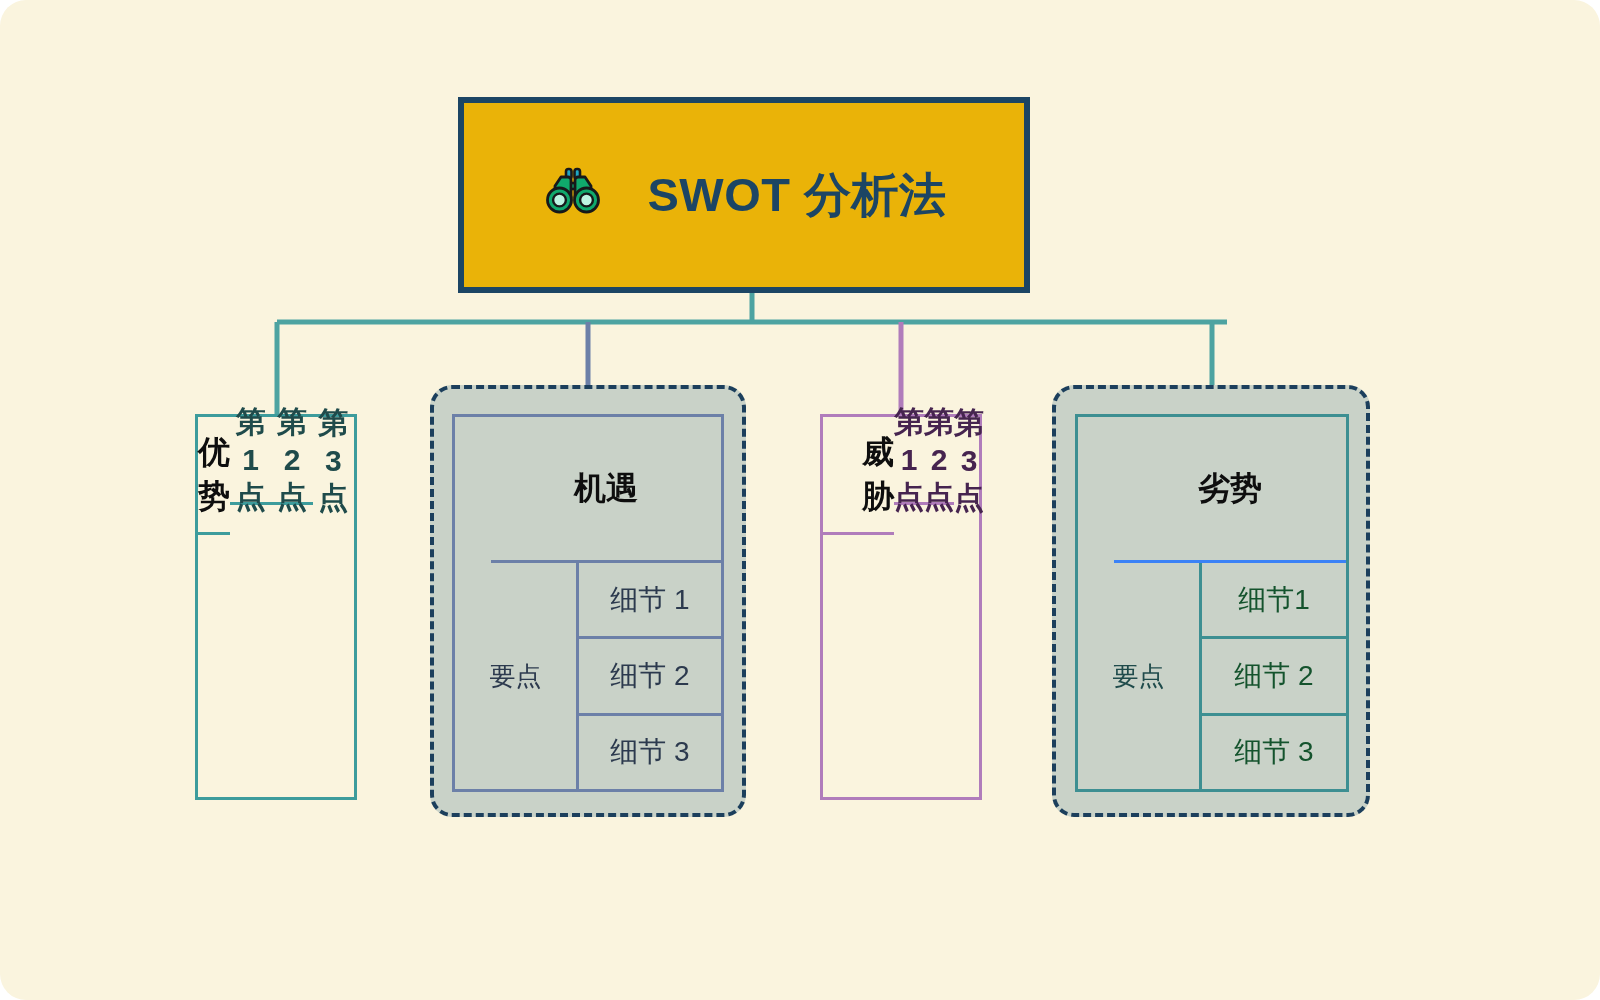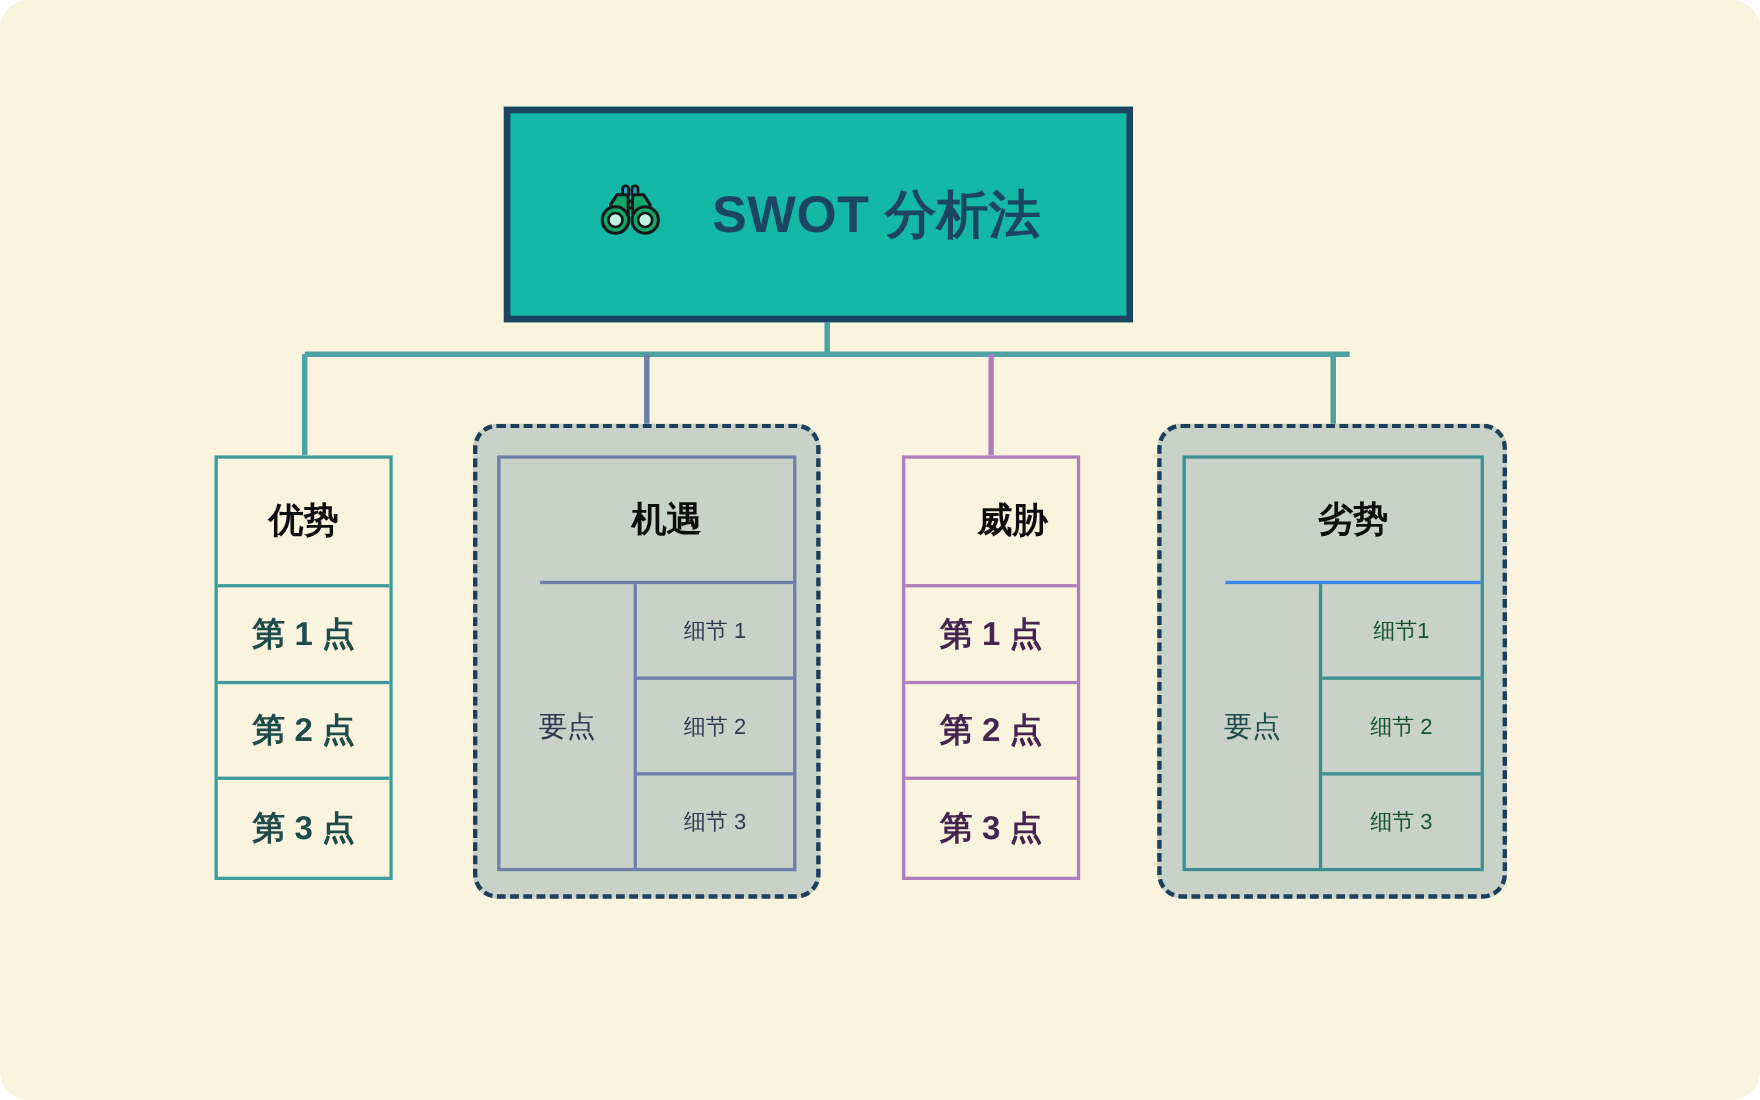--- a/index.html
+++ b/index.html
@@ -22,21 +22,21 @@
     width: 1600px; height: 1000px;
     pointer-events: none;
   }
   
   #root-node {
     position: absolute;
     left: 458px; top: 97px;
     width: 572px; height: 196px;
     box-sizing: border-box;
     border: 6px solid #1C4564;
-    background: #14b8a6;
+    background: #eab308;
     display: flex;
     align-items: center;
     justify-content: center;
     gap: 42px;
   }
   #root-emoji {
     font-size: 62px;
     line-height: 1;
     display: block;
   }
@@ -48,21 +48,21 @@
     white-space: nowrap;
   }
 
   
   .branch {
     position: absolute;
     box-sizing: border-box;
   }
   .col-simple {
     display: flex;
-    flex-direction: column;
+    flex-direction: row;
     background: #FAF4DE;
     box-sizing: border-box;
   }
   .cell {
     box-sizing: border-box;
     display: flex;
     align-items: center;
     justify-content: center;
     text-align: center;
   }
@@ -113,21 +113,21 @@
 
   .grid-node {
     position: absolute;
     box-sizing: border-box;
     display: flex;
     flex-direction: column;
     background: #C9D2C8;
   }
   .grid-node .grid-head {
     box-sizing: border-box;
-    height: 114px;
+    height: 146px;
     display: flex;
     align-items: center;
     justify-content: center;
     font-size: 32px;
     font-weight: bold;
     color: #0E0E0E;
     margin-left: 36px;
   }
   .grid-node .grid-body {
     flex: 1;
@@ -147,21 +147,21 @@
     flex: 1;
     display: flex;
     flex-direction: column;
   }
   .grid-node .grid-right .cell {
     box-sizing: border-box;
     flex: 1;
     display: flex;
     align-items: center;
     justify-content: center;
-    font-size: 20px;
+    font-size: 28px;
   }
 
   
   #grid-opportunities {
     left: 452px; top: 414px; width: 272px; height: 378px;
     border: 3px solid #6C80A8;
   }
   #grid-opportunities .grid-head { border-bottom: 3px solid #6C80A8; }
   #grid-opportunities .grid-left { border-right: 3px solid #6C80A8; color: #2C3A4E; }
   #grid-opportunities .grid-right .cell { border-bottom: 3px solid #6C80A8; color: #2C3A4E; }

